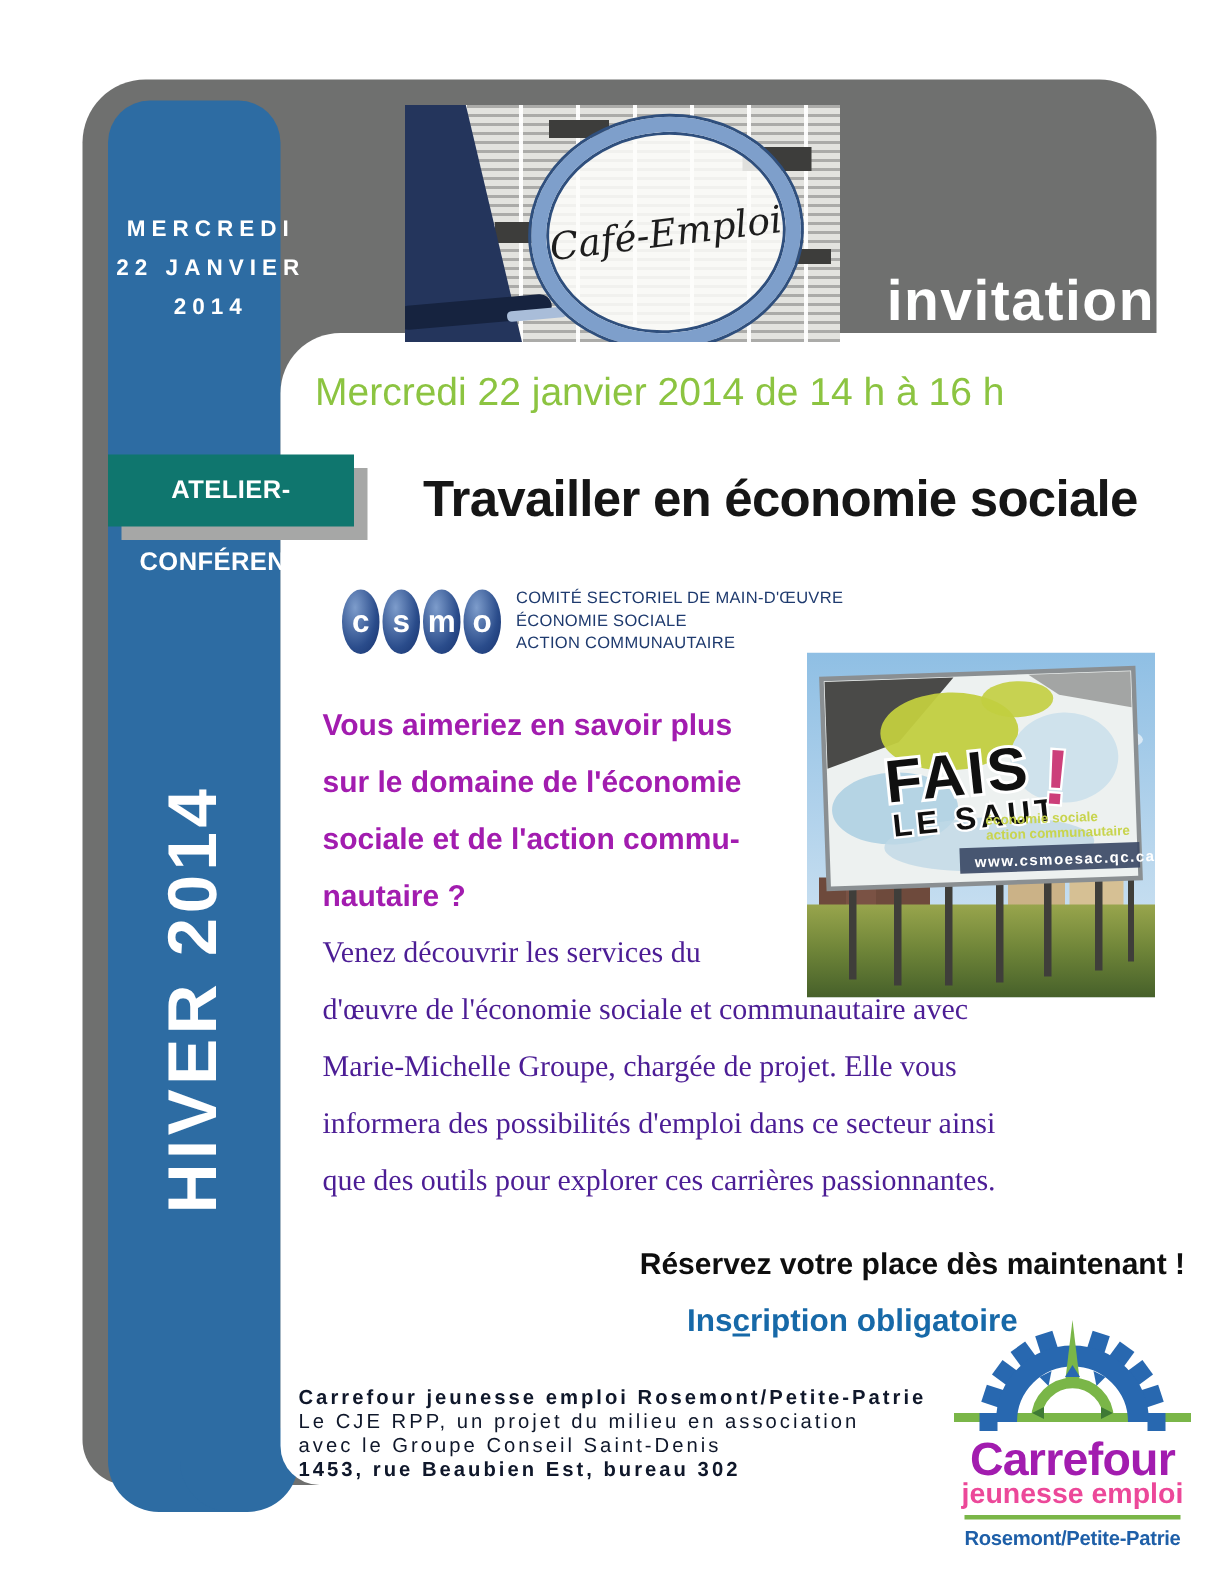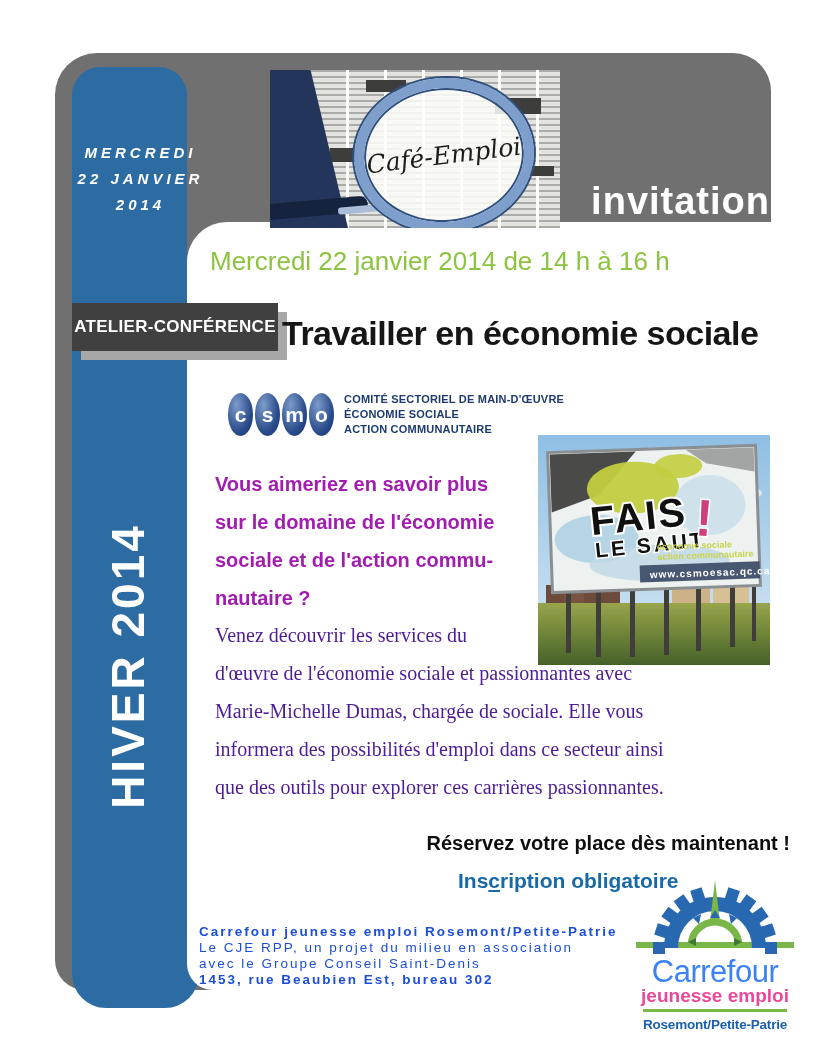--- a/index.html
+++ b/index.html
@@ -14,21 +14,21 @@
     border-radius:42px 38px 6px 30px;z-index:1;}
   .blue-bar{left:72px;top:67px;width:115px;height:941px;background:#2D6CA3;
     border-radius:28px 28px 34px 34px;z-index:2;}
   .blue-flare{left:120px;top:952px;width:79px;height:56px;background:#2D6CA3;
     border-radius:0 0 34px 34px;z-index:2;}
   .white-panel{left:187px;top:222px;width:629px;height:768px;background:#ffffff;
     border-radius:40px 0 0 26px;z-index:3;}
 
   
   .mast-date{left:72px;top:140px;width:133px;z-index:4;color:#fff;font-weight:bold;
-    font-size:15px;letter-spacing:4px;text-indent:4px;text-align:center;line-height:26px;font-style:italic;}
+    font-size:15px;letter-spacing:4px;text-indent:4px;text-align:center;line-height:26px;}
   .hiver{left:-43px;top:640px;width:340px;height:52px;z-index:4;transform:rotate(-90deg);
     color:#fff;font-weight:bold;font-size:46px;letter-spacing:3px;text-align:center;white-space:nowrap;}
 
   
   .newspaper{left:270px;top:70px;width:290px;height:158px;z-index:4;background:#e3e3df;overflow:hidden;}
   .np-texture{position:absolute;left:0;top:0;right:0;bottom:0;
     background-image:
       repeating-linear-gradient(90deg, rgba(255,255,255,.95) 0 3px, rgba(0,0,0,0) 3px 38px),
       repeating-linear-gradient(0deg, rgba(80,80,80,.38) 0 2px, rgba(0,0,0,0) 2px 6px);}
   .np-block{position:absolute;background:#3d3d3b;}
@@ -43,52 +43,52 @@
     background:rgba(253,253,250,.85);display:flex;align-items:center;justify-content:center;
     transform:rotate(-5deg);}
   .magnifier-text{font-family:"DejaVu Serif", serif;font-style:italic;font-size:25px;
     color:#1d1d1d;white-space:nowrap;transform:rotate(-2deg);}
 
   .invitation{left:540px;top:180px;width:230px;z-index:2;color:#fff;font-size:38px;
     font-weight:bold;text-align:right;letter-spacing:1px;}
 
   
   .date-heading{left:210px;top:246px;width:580px;z-index:4;color:#8CC441;font-size:26px;text-align:left;}
-  .badge{left:72px;top:303px;width:206px;height:48px;z-index:4;background:#404040;
+  .badge{left:72px;top:303px;width:164px;height:48px;z-index:4;background:#0f766e;
     box-shadow:9px 9px 0 #A6A7A6;color:#fff;font-weight:bold;font-size:17px;text-align:center;
     line-height:48px;letter-spacing:0.3px;}
   .event-title{left:282px;top:314px;z-index:4;font-size:34px;font-weight:bold;color:#161616;
     letter-spacing:-0.5px;white-space:nowrap;}
 
   
   .csmo{left:228px;top:392px;z-index:4;display:flex;align-items:center;}
   .csmo-ovals{display:flex;gap:2px;}
   .csmo-oval{width:25px;height:43px;border-radius:50%;
     background:radial-gradient(ellipse at 35% 28%, #7D9CCB 0%, #2A4C8B 62%, #16306B 100%);
     color:#fff;font-weight:bold;font-size:21px;display:flex;align-items:center;justify-content:center;}
-  .csmo-text{margin-left:10px;color:#1E3A6E;font-weight:bold;font-size:11px;line-height:15px;letter-spacing:0.2px;}
+  .csmo-text{margin-left:10px;color:#1E3A6E;font-weight:normal;font-size:11px;line-height:15px;letter-spacing:0.2px;}
 
   
   .intro{left:215px;top:465px;z-index:4;font-size:20px;font-weight:bold;color:#a21caf;}
   .intro div{line-height:38px;height:38px;white-space:nowrap;}
   .bodytext{left:215px;top:616px;z-index:4;font-size:20px;color:#4c1d95;font-family:Liberation Serif, serif;}
   .bodytext div{line-height:38px;height:38px;white-space:nowrap;}
 
   .reserve{left:210px;top:832px;width:580px;z-index:4;text-align:right;font-weight:bold;
     font-size:20px;color:#0e0e0e;}
   .inscription{left:458px;top:869px;z-index:4;font-weight:bold;font-size:21px;color:#1769A8;white-space:nowrap;}
   .inscription .u{text-decoration:underline;}
 
   
-  .footer{left:199px;top:924px;z-index:4;color:#1d4ed8;font-size:13.5px;letter-spacing:2px;line-height:16px;white-space:nowrap;}
+  .footer{left:199px;top:924px;z-index:4;color:#0f172a;font-size:13.5px;letter-spacing:2px;line-height:16px;white-space:nowrap;}
   .footer .b{font-weight:bold;}
 
   
   .cje-logo{left:636px;top:880px;width:158px;z-index:5;text-align:center;line-height:1;}
-  .logo-name{font-size:31px;font-weight:normal;color:#3b82f6;letter-spacing:-0.5px;line-height:29px;}
+  .logo-name{font-size:31px;font-weight:bold;color:#a21caf;letter-spacing:-0.5px;line-height:29px;}
   .logo-sub{font-size:19px;font-weight:bold;color:#ec4899;line-height:20px;}
   .logo-region{display:inline-block;font-size:13.5px;font-weight:bold;color:#1E5FA8;
     border-top:3px solid #7AB648;margin-top:3px;padding-top:6px;letter-spacing:-0.2px;}
 
   
   .billboard{left:538px;top:435px;z-index:4;}
 </style>
 </head>
 <body>
 
@@ -196,22 +196,22 @@
 </svg>
 
 <div class="abs intro">
   <div>Vous aimeriez en savoir plus</div>
   <div>sur le domaine de l'économie</div>
   <div>sociale et de l'action commu-</div>
   <div>nautaire ?</div>
 </div>
 <div class="abs bodytext">
   <div>Venez découvrir les services du</div>
-  <div>d'œuvre de l'économie sociale et passionnantes avec</div>
-  <div>Marie-Michelle Dumas, chargée de sociale. Elle  vous</div>
+  <div>d'œuvre de l'économie sociale et communautaire avec</div>
+  <div>Marie-Michelle Groupe, chargée de projet. Elle  vous</div>
   <div>informera des possibilités d'emploi dans ce secteur ainsi</div>
   <div>que  des outils pour explorer ces carrières passionnantes.</div>
 </div>
 
 <div class="abs reserve">Réservez votre place dès maintenant !</div>
 <div class="abs inscription"><span>Ins</span><span class="u">c</span><span>ription obligatoire</span></div>
 
 <div class="abs footer">
   <div class="b">Carrefour jeunesse emploi Rosemont/Petite-Patrie</div>
   <div>Le CJE RPP, un projet du milieu en association</div>

